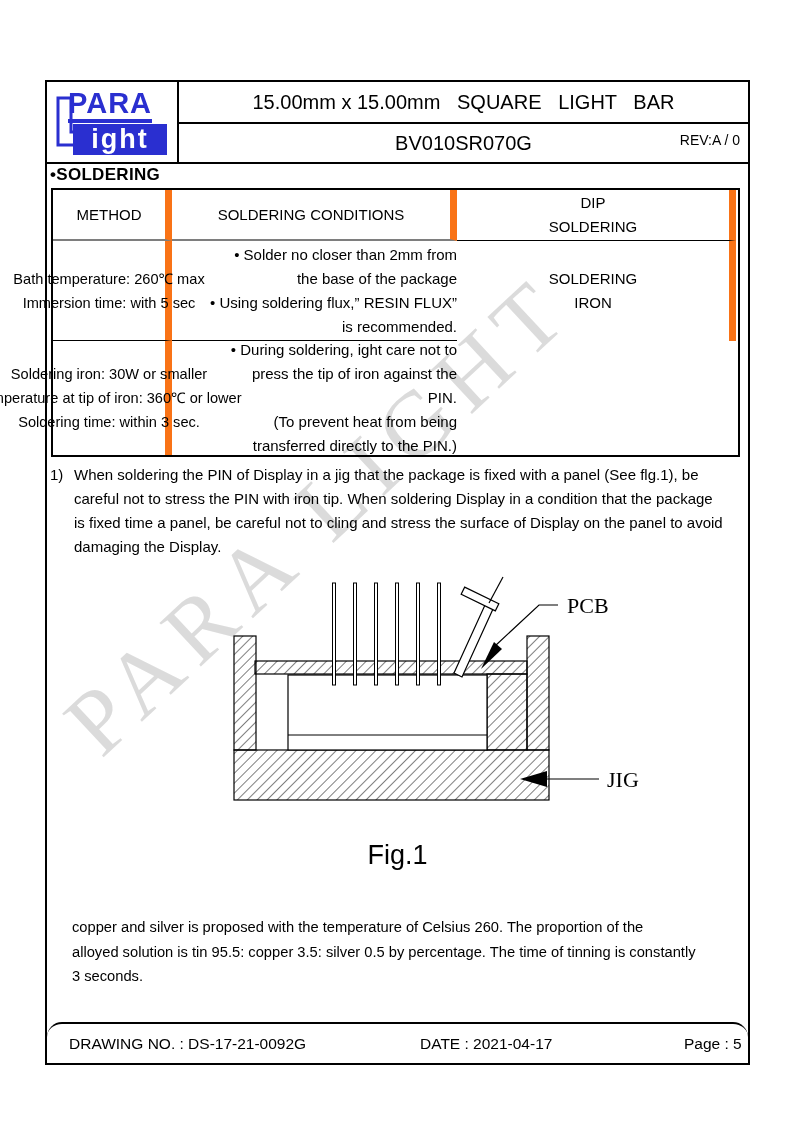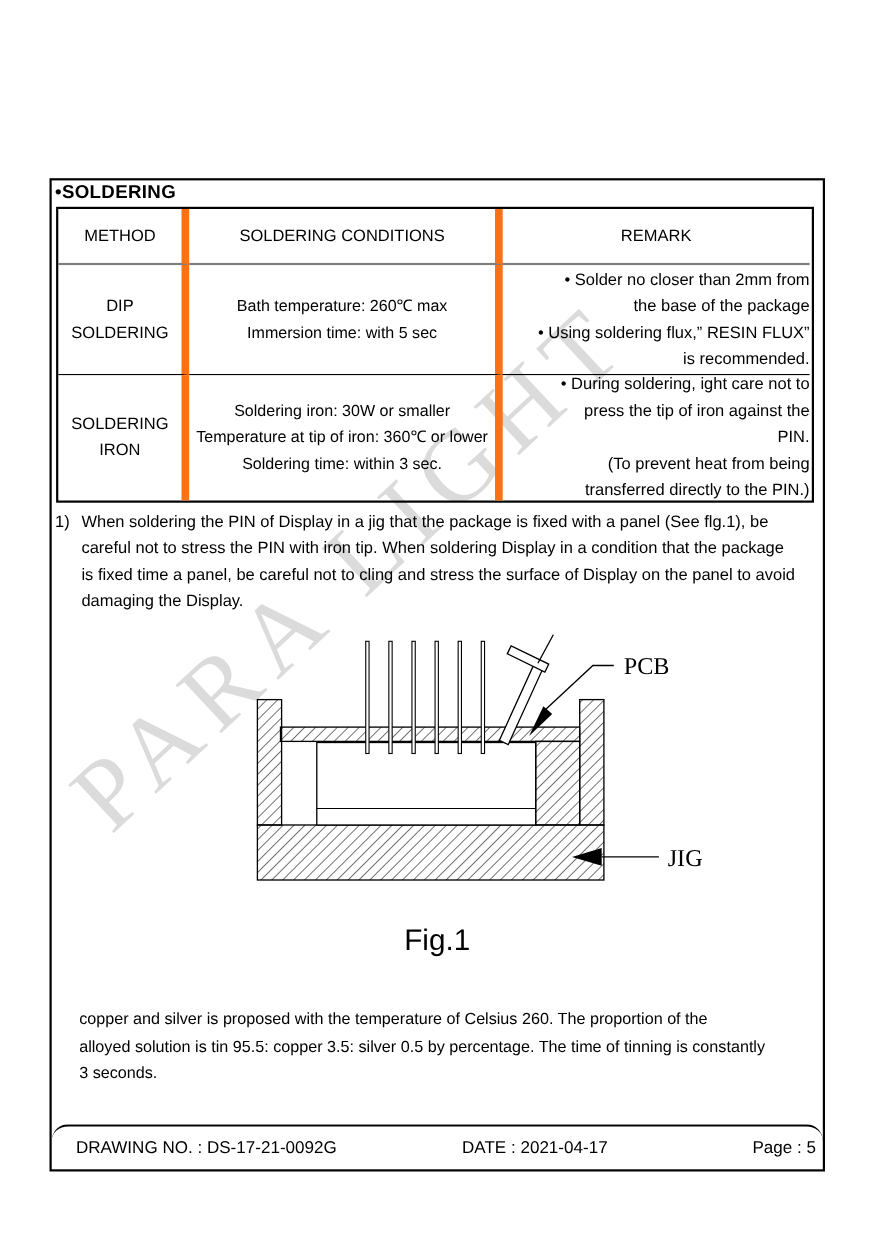--- a/index.html
+++ b/index.html
@@ -55,29 +55,44 @@
 </style>
 </head>
 <body>
 
 <div class="page">
 
   <div class="watermark">PARA LIGHT</div>
 
   <div class="layer">
 
+    <div class="hdr">
+      <div class="hdr-logo">
+        <div class="logo">
+          <svg class="logo-l" width="34" height="52" viewBox="0 0 34 52">
+            <polygon points="3,2 16,2 16,36 31,36 31,49 3,49" fill="#ffffff" stroke="#2a2fd0" stroke-width="3"></polygon>
+          </svg>
+          <div class="logo-para">PARA</div>
+          <div class="logo-ight">
+            <span>ight</span>
+          </div>
+        </div>
+      </div>
+      <div class="hdr-title">15.00mm x 15.00mm   SQUARE   LIGHT   BAR</div>
+      <div class="hdr-sub">BV010SR070G</div>
+      <div class="hdr-rev">REV:A / 0</div>
+    </div>
 
     <div class="frame">
 
       <div class="sec-heading">•SOLDERING</div>
 
       <div class="tbl">
         <div class="c hdr-row">METHOD</div>
         <div class="c hdr-row">SOLDERING CONDITIONS</div>
-        <div class="c hdr-row last-col">REMARK</div>
 
         <div class="c">
           <div>DIP</div>
           <div>SOLDERING</div>
         </div>
         <div class="c cond">
           <div>Bath temperature: 260℃ max</div>
           <div>Immersion time: with 5 sec</div>
         </div>
         <div class="c remark last-col">

